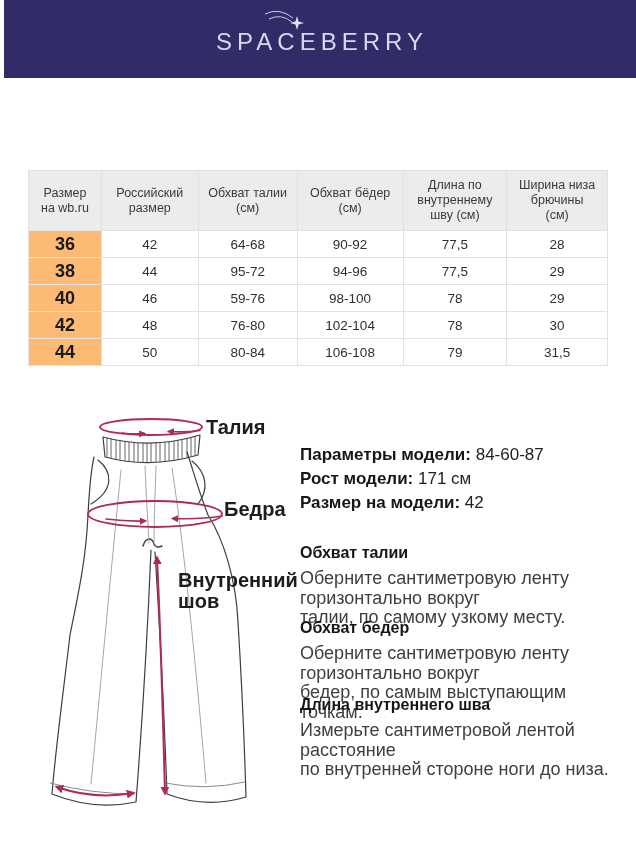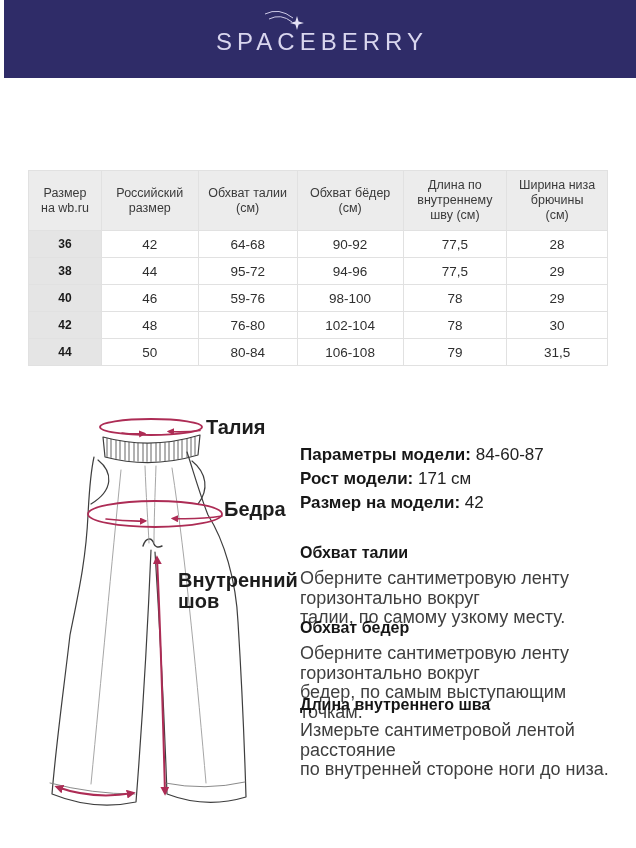--- a/index.html
+++ b/index.html
@@ -10,21 +10,21 @@
   .banner{position:absolute;left:4px;top:0;width:636px;height:78px;background:#2f2c68;}
   .brand{position:absolute;left:0;top:0;width:636px;height:78px;display:flex;align-items:center;justify-content:center;
          color:#d9d6ee;font-size:24px;letter-spacing:5px;font-weight:400;padding-top:6px;box-sizing:border-box;}
   .comet{position:absolute;left:258px;top:6px;}
 
   
   table.sizes{position:absolute;left:28px;top:170px;width:580px;border-collapse:collapse;table-layout:fixed;}
   table.sizes th, table.sizes td{border:1px solid #e1e1e1;text-align:center;vertical-align:middle;padding:2px 3px;box-sizing:border-box;}
   table.sizes th{background:#ececec;font-weight:400;font-size:12.5px;color:#3a3a3a;line-height:15px;height:60px;white-space:pre-line;}
   table.sizes td{background:#ffffff;font-size:13.5px;color:#2f2f2f;height:27px;}
-  table.sizes td.first{background:#e5e5e5;font-weight:700;font-size:12px;color:#1a1a1a;}
+  table.sizes td.first{background:#fdba74;font-weight:700;font-size:18px;color:#1a1a1a;}
 
   
   .pants{position:absolute;left:10px;top:400px;}
   .dlabel{position:absolute;font-size:20px;font-weight:600;color:#1d1d1d;line-height:21px;white-space:pre-line;}
   .lbl-waist{left:206px;top:417px;}
   .lbl-hips{left:224px;top:499px;}
   .lbl-inseam{left:178px;top:570px;}
   .lbl-hem{left:57px;top:806px;}
 
   

